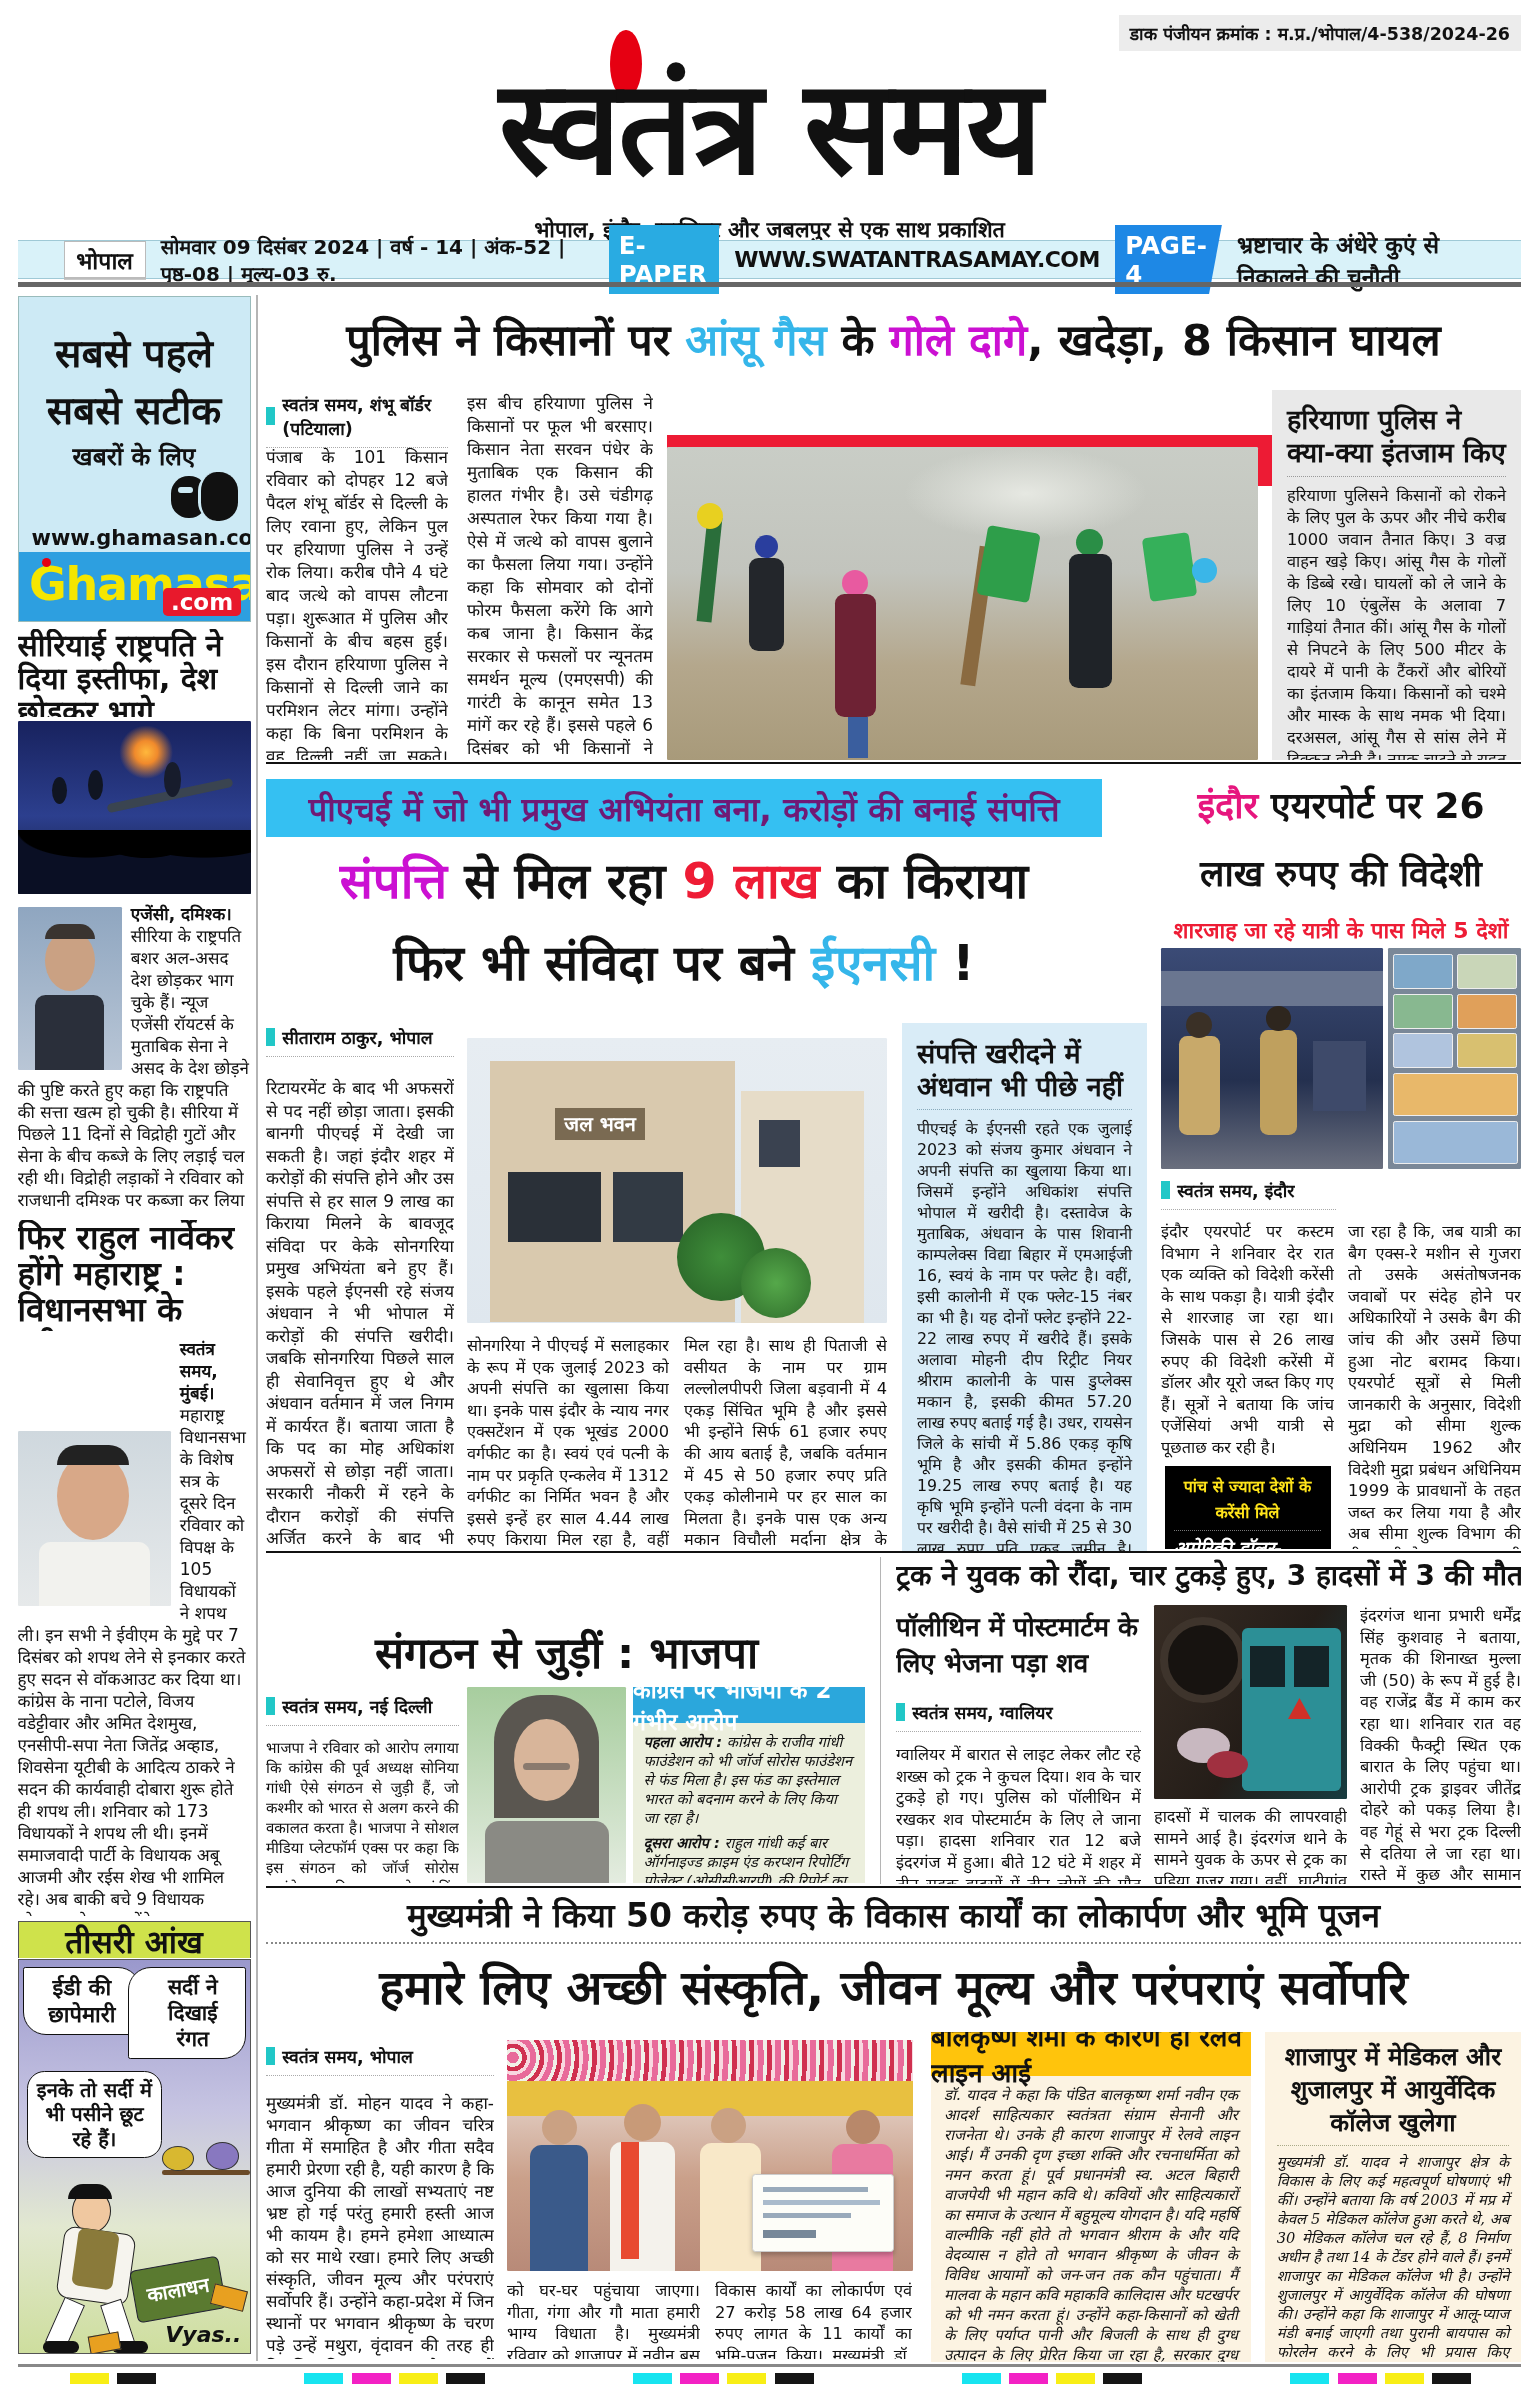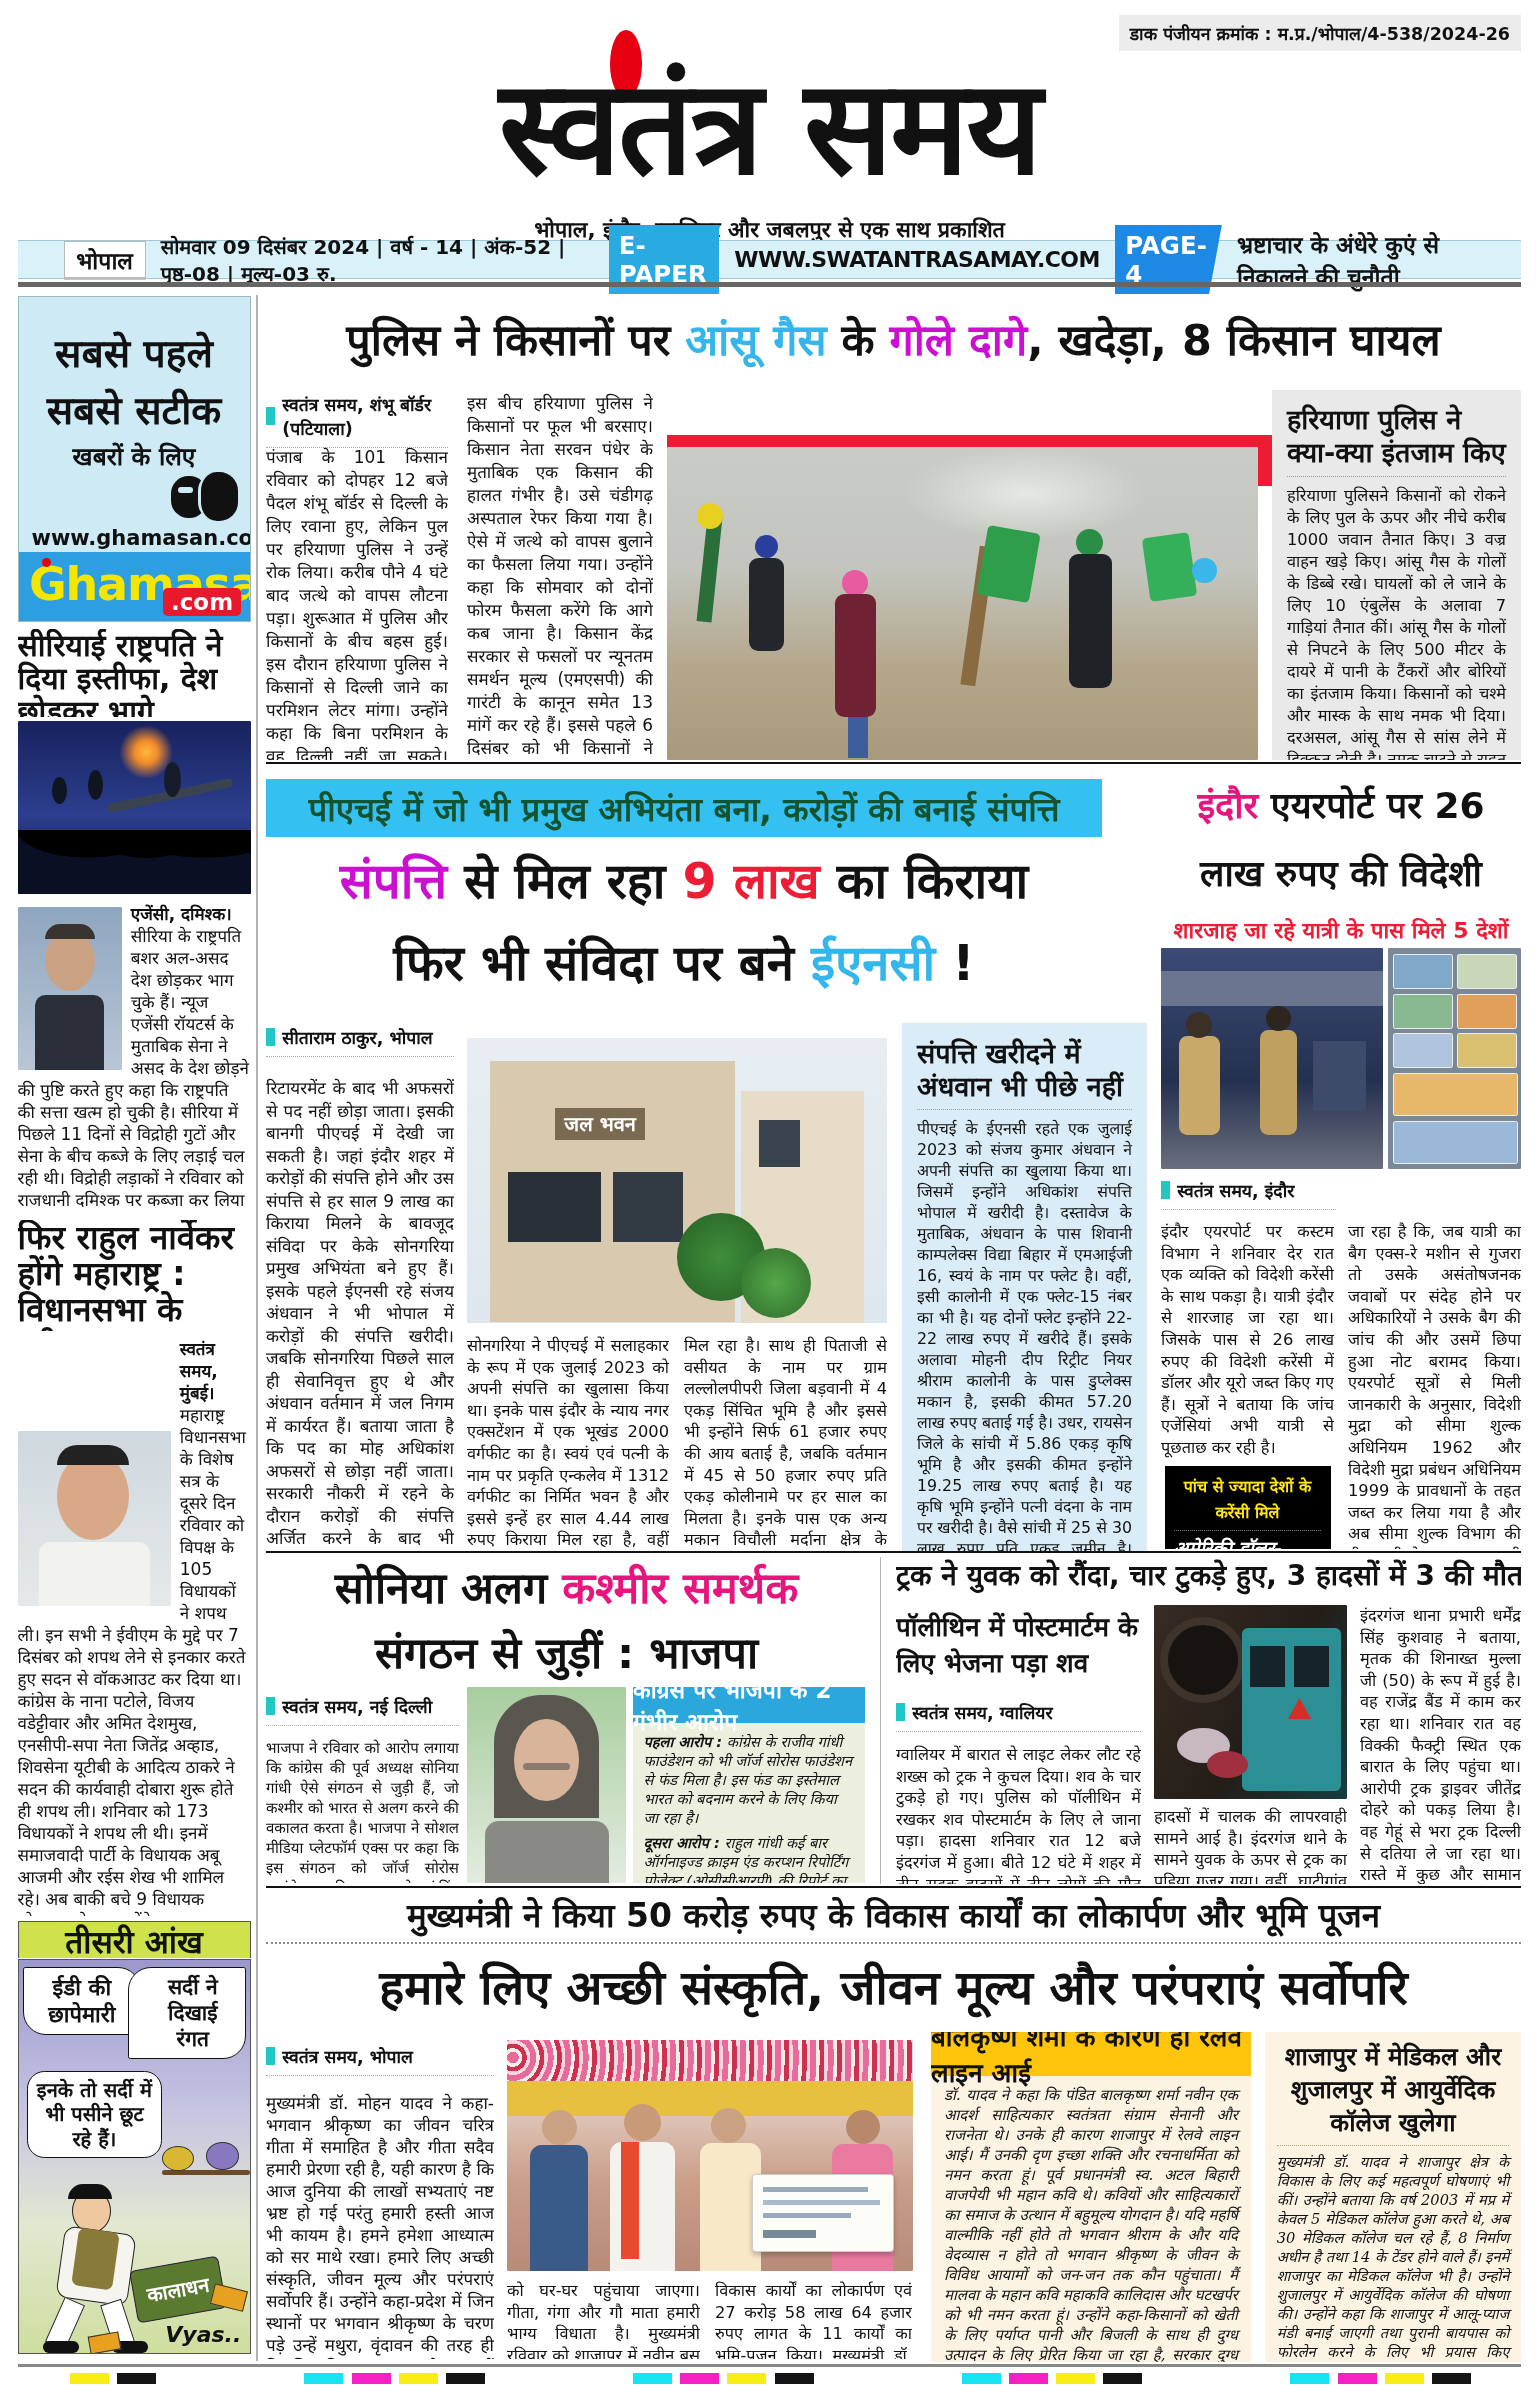--- a/index.html
+++ b/index.html
@@ -30,21 +30,21 @@
   .vdiv{background:#b5b5b5;}
   
   .byline{display:flex;align-items:center;gap:7px;font-weight:700;font-size:17.5px;
           border-bottom:1.8px dotted #aaa;padding-bottom:7px;}
   .byline .sq{width:9.3px;height:18.7px;background:#21c7c7;flex:0 0 auto;}
   .body-txt{font-size:16.3px;line-height:21.6px;}
   
   .c-cyan{color:#35b6ea}.c-mag{color:#cb10d2}.c-pink{color:#e6167e}.c-red{color:#ee1c35}
   
   .redbanner{background:#ed1b34;color:#fff;font-weight:800;display:flex;align-items:center;justify-content:center;}
-  .bluebanner{background:#35c0f2;color:#14532d;font-weight:800;display:flex;align-items:center;justify-content:center;}
+  .bluebanner{background:#35c0f2;color:#701a75;font-weight:800;display:flex;align-items:center;justify-content:center;}
   .graybox{background:#e9e9e9;padding:13px 15px;}
   .lblueBox{background:#d9ecf7;padding:14px 15px;}
   .blackbox{background:#000;color:#fff;padding:8.2px 9.3px;}
   .blackbox .t{color:#ffe41a;font-weight:800;font-size:16px;text-align:center;line-height:26px;border-bottom:1.2px dotted #777;padding-bottom:4.7px;}
   .blackbox .it{font-style:italic;font-weight:700;font-size:19px;line-height:24.5px;border-bottom:1.2px dotted #666;padding:4.7px 0;}
   .creamBox{background:#fcf3e2;}
   .ylwHead{background:#ffc40c;font-weight:800;font-size:26px;display:flex;align-items:center;justify-content:center;}
   .serifIt{font-family:"DejaVu Serif",serif;font-style:italic;}
   .congBoxHead{background:#2ba7dc;color:#fff;font-weight:800;font-size:23px;display:flex;align-items:center;justify-content:center;}
   .congBoxBody{background:#ecefdd;padding:9.3px 10.5px;font-size:14.6px;line-height:19px;font-style:italic;}
@@ -254,23 +254,20 @@
     <div class="blackbox" style="margin:7px 3.5px;">
       <div class="t">पांच से ज्यादा देशों के करेंसी मिले</div>
       <div class="it">अमेरिकी डॉलर- 8000</div>
 
     </div>
 
   </div>
   <div class="abs body-txt jtxt clip" style="left:1348px;top:1221px;width:173px;height:328px;">जा रहा है कि, जब यात्री का बैग एक्स-रे मशीन से गुजरा तो उसके असंतोषजनक जवाबों पर संदेह होने पर अधिकारियों ने उसके बैग की जांच की और उसमें छिपा हुआ नोट बरामद किया। एयरपोर्ट सूत्रों से मिली जानकारी के अनुसार, विदेशी मुद्रा को सीमा शुल्क अधिनियम 1962 और विदेशी मुद्रा प्रबंधन अधिनियम 1999 के प्रावधानों के तहत जब्त कर लिया गया है और अब सीमा शुल्क विभाग की टीम यात्री से पूछताछ कर रही है। यह पता लगाने का प्रयास किया जा रहा है कि विदेशी मुद्रा कहां से लाई गई थी और इसे कहां पहुंचाया जाना था।</div>
   <div class="abs" style="left:266px;top:1551px;width:1255px;height:1.8px;background:#111;"></div>
 
-  <div class="abs xb center clip" style="left:266px;top:1559px;width:601px;height:61px;font-size:43px;line-height:58px;white-space:nowrap;">
-    <span>सोनिया अलग </span><span class="c-pink">कश्मीर समर्थक</span>
-  </div>
   <div class="abs xb center clip" style="left:266px;top:1624px;width:601px;height:61px;font-size:43px;line-height:58px;white-space:nowrap;">संगठन से जुड़ीं : भाजपा</div>
   <div class="abs byline" style="left:266px;top:1694px;width:193px;">
     <span class="sq"></span>
     <span>स्वतंत्र समय, नई दिल्ली</span>
   </div>
   <div class="abs body-txt jtxt clip" style="left:266px;top:1738px;width:193px;height:145px;font-size:15px;line-height:20px;">भाजपा ने रविवार को आरोप लगाया कि कांग्रेस की पूर्व अध्यक्ष सोनिया गांधी ऐसे संगठन से जुड़ी हैं, जो कश्मीर को भारत से अलग करने की वकालत करता है। भाजपा ने सोशल मीडिया प्लेटफॉर्म एक्स पर कहा कि इस संगठन को जॉर्ज सोरोस फाउंडेशन की तरफ से फंडिंग मिलती है। इस संगठन का नाम फोरम ऑफ डेमोक्रेटिक लीडर्स इन एशिया पेसिफिक (एफडीएल-एपी) है। सोनिया इसकी सह-अध्यक्ष (सीओ) हैं।</div>
   <div class="abs photo ph-sonia" style="left:467px;top:1687px;width:159px;height:196px;">
     <div class="rect" style="left:27px;top:8.2px;width:105px;height:123px;background:#5a5650;border-radius:47px 47px 0 0;"></div>
     <div class="blob" style="left:47px;top:31.5px;width:65px;height:82px;background:#d8b59a;"></div>
     <div class="rect" style="left:56px;top:76px;width:47px;height:7px;background:#8a7a6e;border-radius:3.5px;"></div>

